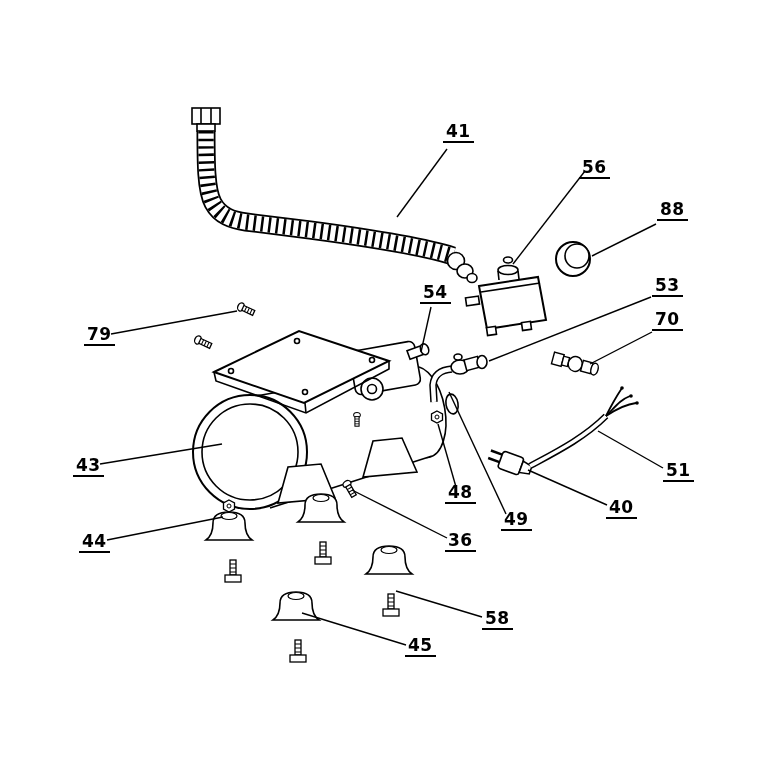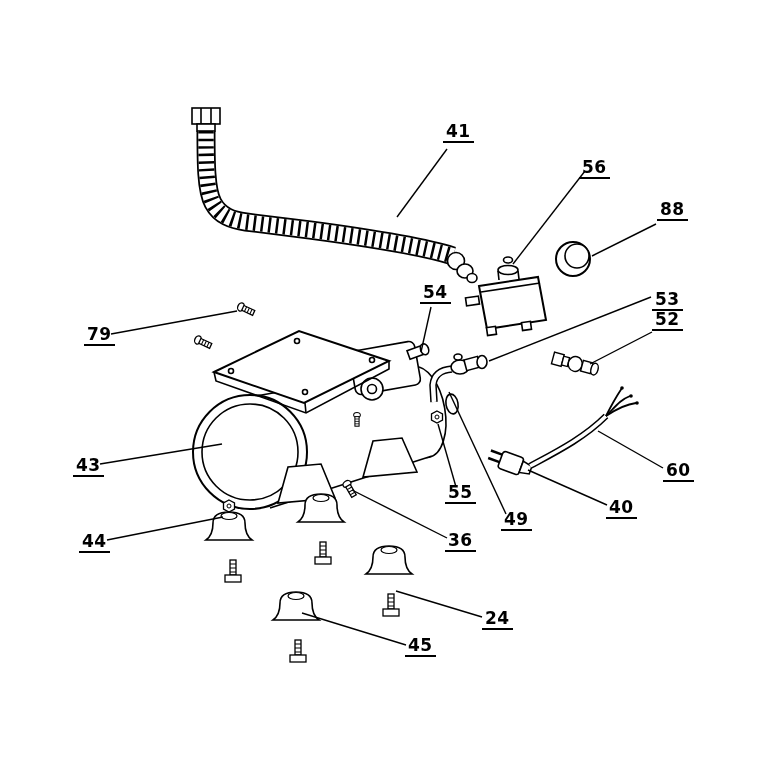--- a/index.html
+++ b/index.html
@@ -195,25 +195,25 @@
       </g>
 
     </g>
   </svg>
 
   <div class="part-label" style="left:443px;top:122px">41</div>
   <div class="part-label" style="left:84px;top:325px">79</div>
   <div class="part-label" style="left:73px;top:456px">43</div>
   <div class="part-label" style="left:79px;top:532px">44</div>
   <div class="part-label" style="left:405px;top:636px">45</div>
-  <div class="part-label" style="left:482px;top:609px">24</div>
+  <div class="part-label" style="left:482px;top:609px">58</div>
   <div class="part-label" style="left:445px;top:531px">36</div>
-  <div class="part-label" style="left:445px;top:483px">55</div>
+  <div class="part-label" style="left:445px;top:483px">48</div>
   <div class="part-label" style="left:501px;top:510px">49</div>
   <div class="part-label" style="left:606px;top:498px">40</div>
-  <div class="part-label" style="left:663px;top:461px">60</div>
-  <div class="part-label" style="left:652px;top:310px">52</div>
-  <div class="part-label" style="left:652px;top:290px">53</div>
+  <div class="part-label" style="left:663px;top:461px">51</div>
+  <div class="part-label" style="left:652px;top:310px">70</div>
+  <div class="part-label" style="left:652px;top:276px">53</div>
   <div class="part-label" style="left:420px;top:283px">54</div>
   <div class="part-label" style="left:657px;top:200px">88</div>
   <div class="part-label" style="left:579px;top:158px">56</div>
 
 </div>
 
 </body></html>

